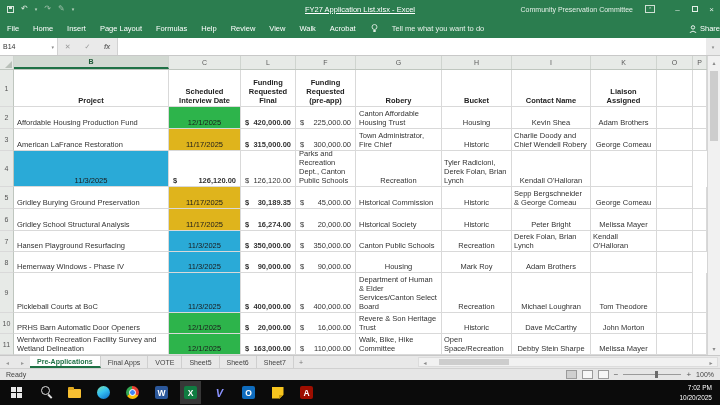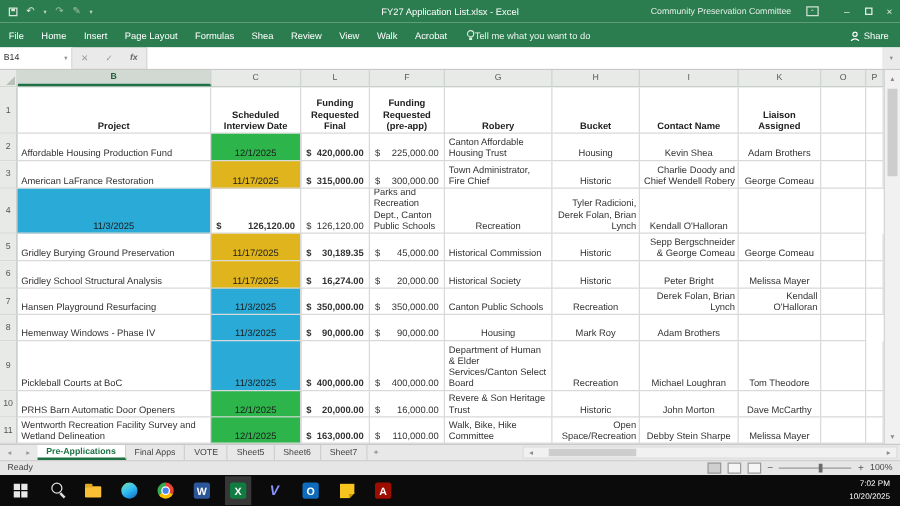--- a/index.html
+++ b/index.html
@@ -8,34 +8,34 @@
             font-family:"Liberation Sans", sans-serif; }
 
   
   .titlebar { height:18px; background:#2b7d4f; display:flex; align-items:center; position:relative; color:#dfeae2; }
   .qat { display:flex; align-items:center; gap:7px; padding-left:7px; z-index:2; }
   .qat .glyph { font-size:8px; color:#d9e7dd; line-height:1; }
   .qat .dim { color:#9dbfa9; }
   .qat .caret { font-size:5px; color:#bcd4c3; }
   .save-box { width:7px; height:7px; border:1px solid #d9e7dd; position:relative; }
   .save-box::before { content:""; position:absolute; top:0; left:1px; width:3px; height:2px; background:#d9e7dd; }
-  .tb-title { position:absolute; left:0; right:0; text-align:center; font-size:7.5px; color:#fff; }
+  .tb-title { position:absolute; left:0; right:0; text-align:center; font-size:7.5px; color:#fff;text-decoration:underline; }
   .tb-right { margin-left:auto; display:flex; align-items:center; height:100%; z-index:2; }
   .account { font-size:7px; color:#e4efe7; margin-right:12px; }
   .ribbon-opt { width:10px; height:8px; border:1px solid #cfe0d4; font-size:5px; color:#cfe0d4;
                 display:flex; align-items:center; justify-content:center; margin-right:14px; }
   .wc { width:17px; height:100%; display:flex; align-items:center; justify-content:center;
         font-size:8px; color:#e4efe7; }
   .wc-restore i { width:6px; height:6px; border:1px solid #e4efe7; display:block; }
 
   
   .menubar { height:20px; background:#2b7d4f; display:flex; align-items:center; color:#fff; font-size:7.5px; }
   .menu-item { padding:0 7px; height:100%; display:flex; align-items:center; cursor:default; }
-  .tellme { display:flex; align-items:center; gap:0; margin-left:8px; color:#e9f2eb; }
-  .share { margin-left:auto; display:flex; align-items:flex-end; gap:3px; padding-right:9px; color:#fff; }
+  .tellme { display:flex; align-items:center; gap:14px; margin-left:8px; color:#e9f2eb; }
+  .share { margin-left:auto; display:flex; align-items:flex-end; gap:3px; color:#fff; }
 
   
   .formulabar { height:18px; background:#eaeaea; display:flex; align-items:stretch; border-bottom:1px solid #c8c8c8; }
   .namebox { width:58px; background:#fff; border-right:1px solid #d2d2d2; display:flex; align-items:center;
              font-size:7px; color:#333; padding:0 3px; }
   .namebox .caret { margin-left:auto; font-size:5px; color:#888; }
   .fbtns { width:60px; display:flex; align-items:center; justify-content:space-around; font-size:7px; color:#9a9a9a;
            border-right:1px solid #d2d2d2; }
   .fbtns .fx { font-style:italic; font-weight:bold; color:#6a6a6a; }
   .finput { flex:1; background:#fff; font-size:7px; display:flex; align-items:center; padding-left:4px; color:#333; }
@@ -50,21 +50,21 @@
                    border-width:0 0 7px 7px; border-color:transparent transparent #b9c0b9 transparent; }
   .colhdr .selected { background:#d2d9d2; border-bottom:2px solid #1e7145; color:#1e5c38; font-weight:bold; }
 
   .grid-body { width:707px; position:relative; background:#fff; }
   .grid-row > div { border-right:1px solid #d9d9d9; border-bottom:1px solid #d9d9d9; overflow:hidden; }
   .rowhdr { background:#e7eae7; font-size:7px; color:#555; display:flex; align-items:center; justify-content:center;
             border-right:1px solid #bfc6bf !important; }
   .cell { font-size:7.5px; color:#333; display:flex; flex-direction:column; justify-content:flex-end;
           padding:1px 2px; line-height:1.2; }
   .c-left { align-items:flex-start; text-align:left; padding-left:3px; }
-  .c-center { align-items:center; text-align:right; }
+  .c-center { align-items:center; text-align:left; }
   .header-row .cell { font-weight:bold; text-align:center; align-items:center; font-size:7.5px; color:#222; }
   .money { flex-direction:row; justify-content:space-between; align-items:flex-end; padding:1px 4px; }
   .money.bold { font-weight:bold; }
   .c-date { align-items:center; text-align:center; color:#1b1b1b; }
 
   
   .vscroll { position:absolute; top:56px; right:0; width:13px; height:299px; background:#f1f1f1;
              border-left:1px solid #d5d5d5; display:flex; flex-direction:column; }
   .vs-arrow { height:13px; display:flex; align-items:center; justify-content:center; font-size:6px; color:#8a8a8a; }
   .vs-track { flex:1; position:relative; }
@@ -153,21 +153,21 @@
     </div>
   </div>
 
   <div class="menubar">
     <div id="menu-tabs" style="display:flex;height:100%">
         <div class="menu-item">File</div>
         <div class="menu-item">Home</div>
         <div class="menu-item">Insert</div>
         <div class="menu-item">Page Layout</div>
         <div class="menu-item">Formulas</div>
-        <div class="menu-item">Shea</div>
+        <div class="menu-item">Help</div>
         <div class="menu-item">Review</div>
         <div class="menu-item">View</div>
         <div class="menu-item">Walk</div>
         <div class="menu-item">Acrobat</div>
       </div>
     <div class="tellme">
       <svg class="ic" width="7" height="9" viewBox="0 0 7 9">
         <circle cx="3.5" cy="3" r="2.5" fill="none" stroke="#dcebe0" stroke-width="0.9"></circle>
         <rect x="2.3" y="6" width="2.4" height="2" fill="#dcebe0"></rect>
       </svg>
@@ -381,22 +381,22 @@
         <div class="cell money bold">
           <span>$</span>
           <span>20,000.00</span>
         </div>
         <div class="cell money">
           <span>$</span>
           <span>16,000.00</span>
         </div>
         <div class="cell c-left">Revere &amp; Son Heritage Trust</div>
         <div class="cell c-center">Historic</div>
+        <div class="cell c-center">Dave McCarthy</div>
         <div class="cell c-center">John Morton</div>
-        <div class="cell c-center">Dave McCarthy</div>
         <div class="cell"></div>
         <div class="cell"></div>
       </div>
       <div class="grid-row grid-cols" style="height: 21px;">
         <div class="rowhdr">11</div>
         <div class="cell c-left">Wentworth Recreation Facility Survey and Wetland Delineation</div>
         <div class="cell c-date" style="background: rgb(45, 180, 75);">12/1/2025</div>
         <div class="cell money bold">
           <span>$</span>
           <span>163,000.00</span>

